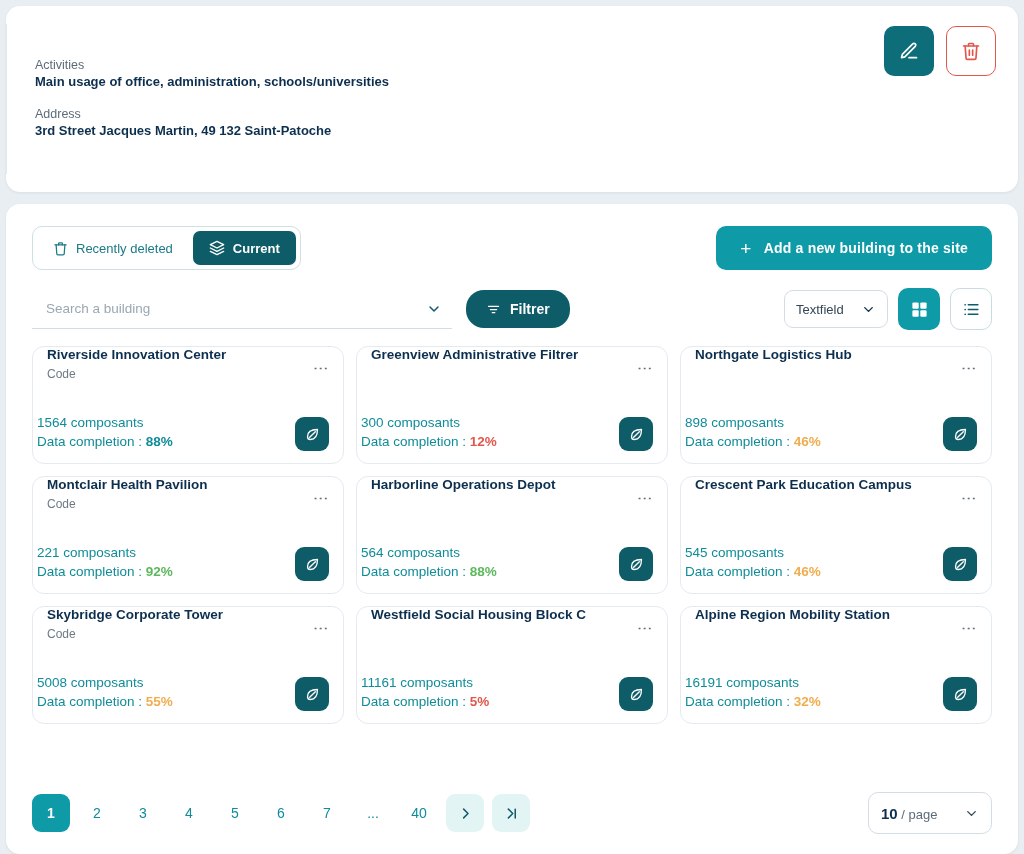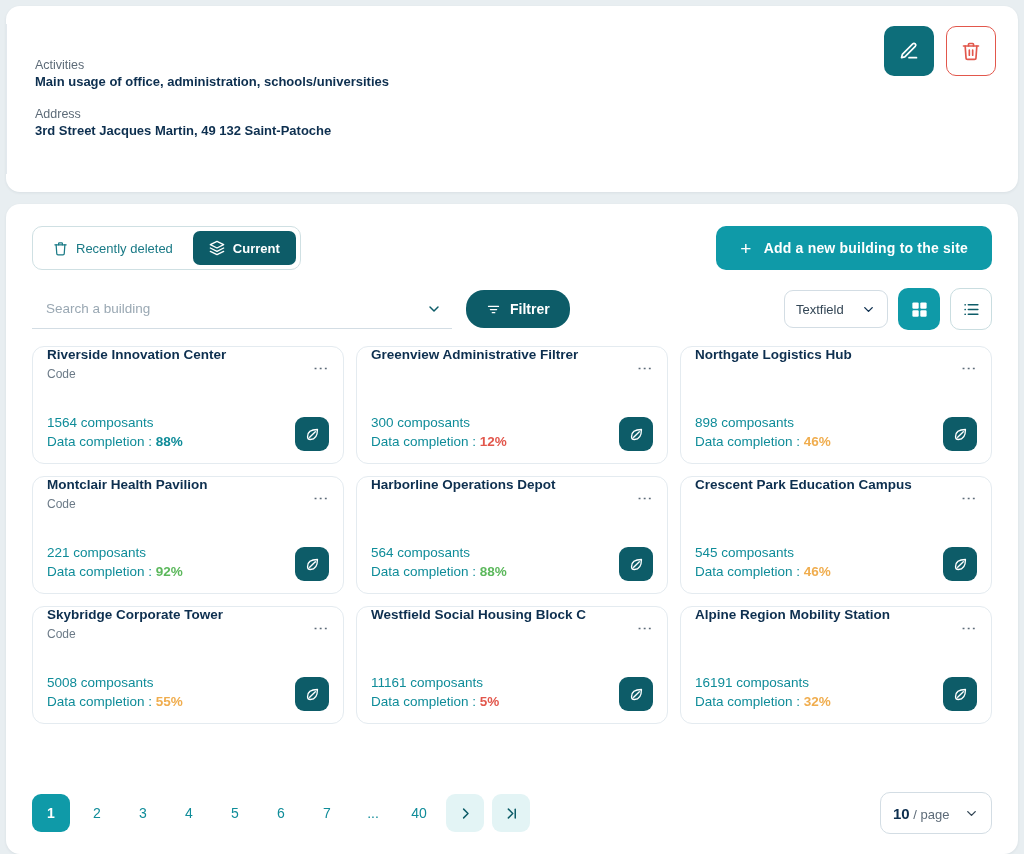--- a/index.html
+++ b/index.html
@@ -163,21 +163,21 @@
   .bcard {
     border: 1.5px solid #e4ebf0; border-radius: 12px;
     padding: 0 14px 14px 14px; height: 118px;
     position: relative; background: #fff;
   }
   .bcard-title {
     font-size: 13.5px; font-weight: bold; color: #0d2f4f;
     padding-right: 28px; line-height: 1.2;
   }
   .bcard-code { font-size: 12px; color: #6b7a87; margin-top: 4px; }
-  .bcard-stats { position: absolute; left: 14px; bottom: 14px; }
+  .bcard-stats { position: absolute; left: 4px; bottom: 14px; }
   .bcard-comp { font-size: 13.5px; color: #0f8c99; margin-bottom: 4px; }
   .bcard-dc { font-size: 13.5px; color: #0f8c99; }
   .dc-val { font-weight: bold; }
   .kebab {
     position: absolute; top: 14px; right: 14px; color: #5d6b78;
     font-size: 15px; line-height: 1; cursor: pointer; letter-spacing: 0;
     writing-mode: vertical-rl; height: 16px;
   }
   .leaf-btn {
     position: absolute; right: 14px; bottom: 12px;
@@ -192,21 +192,21 @@
   }
   .pg {
     min-width: 38px; height: 38px; border-radius: 9px;
     display: flex; align-items: center; justify-content: center;
     font-size: 14px; color: #0f8c99; cursor: pointer; padding: 0 8px;
   }
   .pg.active { background: #0f9aa8; color: #fff; font-weight: bold; }
   .pg.nav { background: #e3f4f5; color: #0d5c68; font-weight: bold; }
   .pg.dots { color: #0f8c99; cursor: default; }
   .perpage {
-    margin-left: auto; width: 112px; height: 42px;
+    margin-left: auto; width: 124px; height: 42px;
     border: 1.5px solid #d3dde4; border-radius: 10px;
     display: flex; align-items: center; justify-content: space-between;
     padding: 0 12px; font-size: 13px; color: #334655; cursor: pointer;
   }
   .perpage b { font-size: 15px; color: #0d2f4f; }
   .perpage span.unit { color: #5d6b78; }
 </style>
 </head>
 <body>
 

